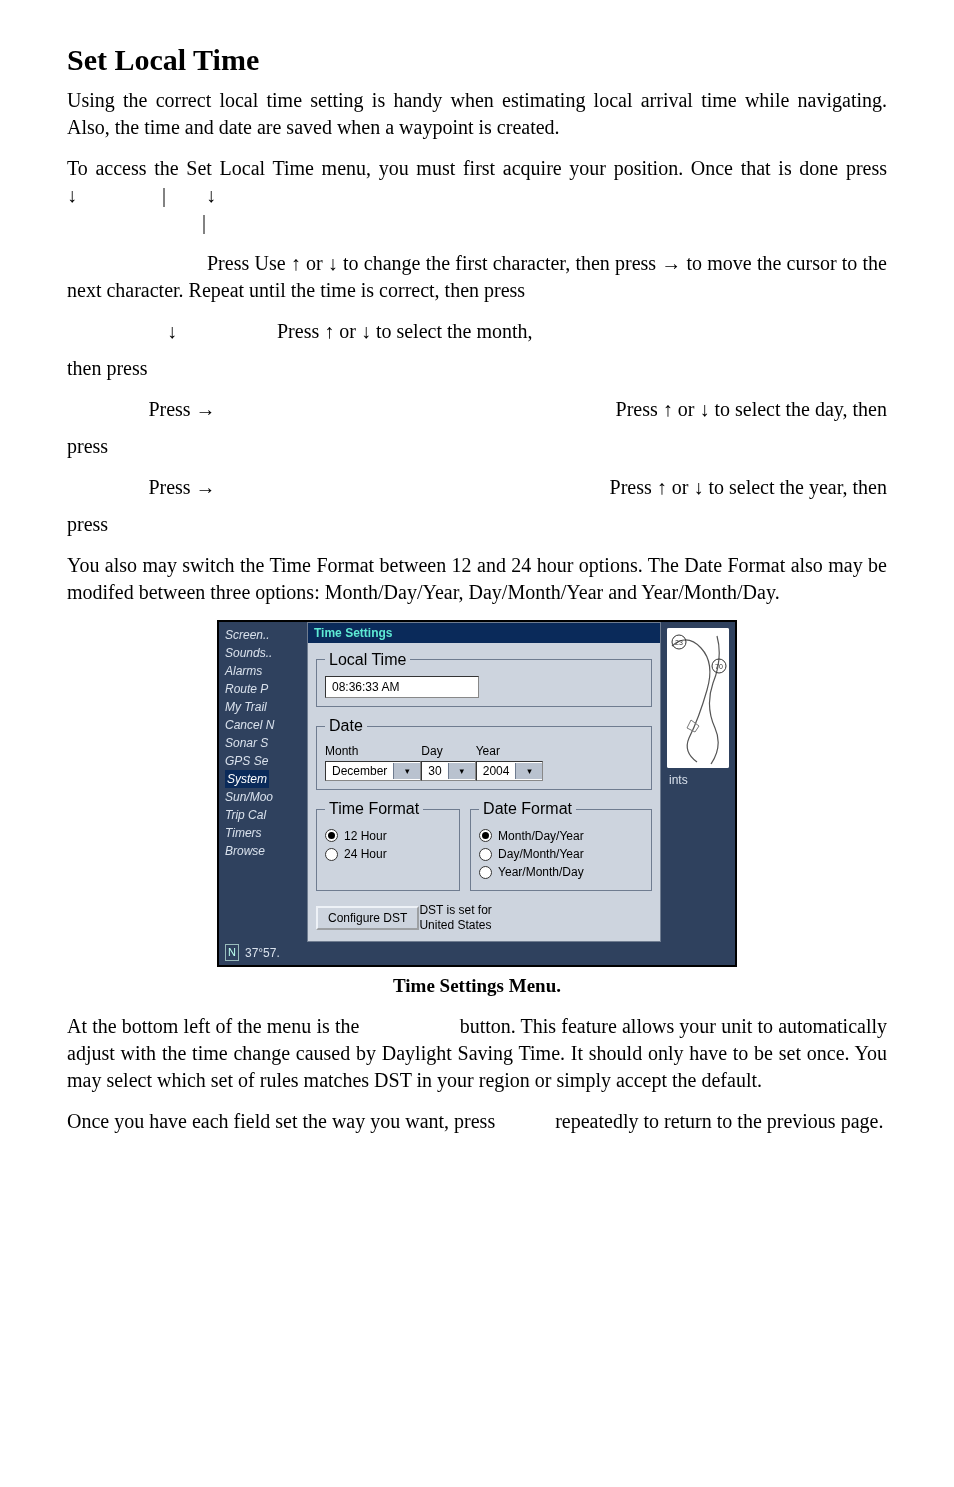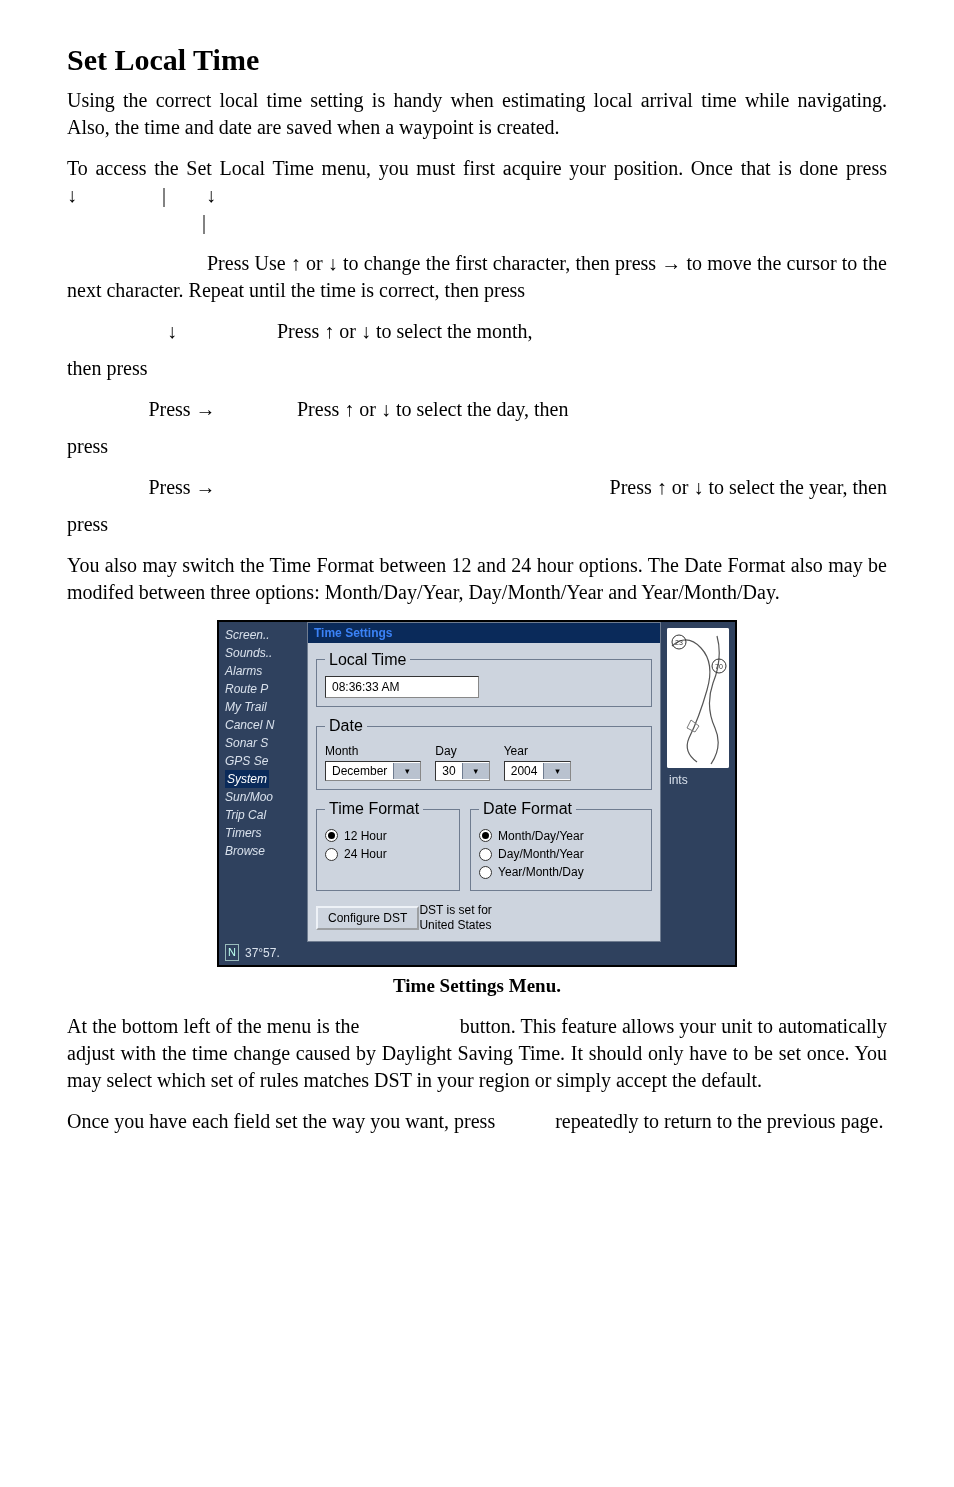--- a/index.html
+++ b/index.html
@@ -85,41 +85,41 @@
 
   .dialog {
     background: #cdd4de;
     color: #000;
     border: 1px solid #6f7c90;
     width: 336px;
     padding: 2px 8px 8px 8px;
   }
   .titlebar {
     background: #0a2a5a;
-    color: #3b82f6;
+    color: #5eead4;
     font-weight: bold;
     font-size: 12px;
     padding: 2px 6px;
     margin: -2px -8px 6px -8px;
   }
   fieldset {
     border: 1px solid #6f7c90;
     margin: 0 0 8px 0;
     padding: 6px 8px 8px 8px;
   }
   legend { font-size: 16px; padding: 0 4px; }
   .timefield {
     background: #fff;
     color: #000;
     border: 1px inset #888;
     padding: 2px 6px;
     width: 140px;
     display: inline-block;
   }
-  .row { display: flex; gap: 14px; align-items: flex-end; }
+  .row { display: flex; align-items: flex-end; }
   .col { display: flex; flex-direction: column; gap: 2px; font-size: 12px; }
   .ddl {
     display: inline-flex;
     align-items: center;
     background: #fff;
     border: 1px inset #888;
     height: 18px;
   }
   .ddl span { padding: 0 6px; font-size: 12px; }
   .ddl .btn {
@@ -173,21 +173,21 @@
   <p class="body-text" style="text-indent:140px">Press         Use ↑ or ↓ to change the first character, then press → to move the cursor to the next character. Repeat until the time is correct, then press</p>
 
   <div class="body-text" style="display:flex;">
     <span style="width:210px; text-align:center">↓</span>
     <span style="flex:1; ">Press ↑ or ↓ to select the month,</span>
   </div>
   <p class="body-text" style="margin-top:-4px">then press</p>
 
   <div class="body-text" style="display:flex;">
     <span style="width:230px; text-align:center">Press →</span>
-    <span style="flex:1; ">Press ↑ or ↓ to select the day, then</span>
+    <span style="flex:1; text-align:right">Press ↑ or ↓ to select the day, then</span>
   </div>
   <p class="body-text" style="margin-top:-4px">press</p>
 
   <div class="body-text" style="display:flex;">
     <span style="width:230px; text-align:center">Press →</span>
     <span style="flex:1; text-align:right">Press ↑ or ↓ to select the year, then</span>
   </div>
   <p class="body-text" style="margin-top:-4px">press</p>
 
   <p class="body-text">You also may switch the Time Format between 12 and 24 hour options. The Date Format also may be modifed between three options: Month/Day/Year, Day/Month/Year and Year/Month/Day.</p>

